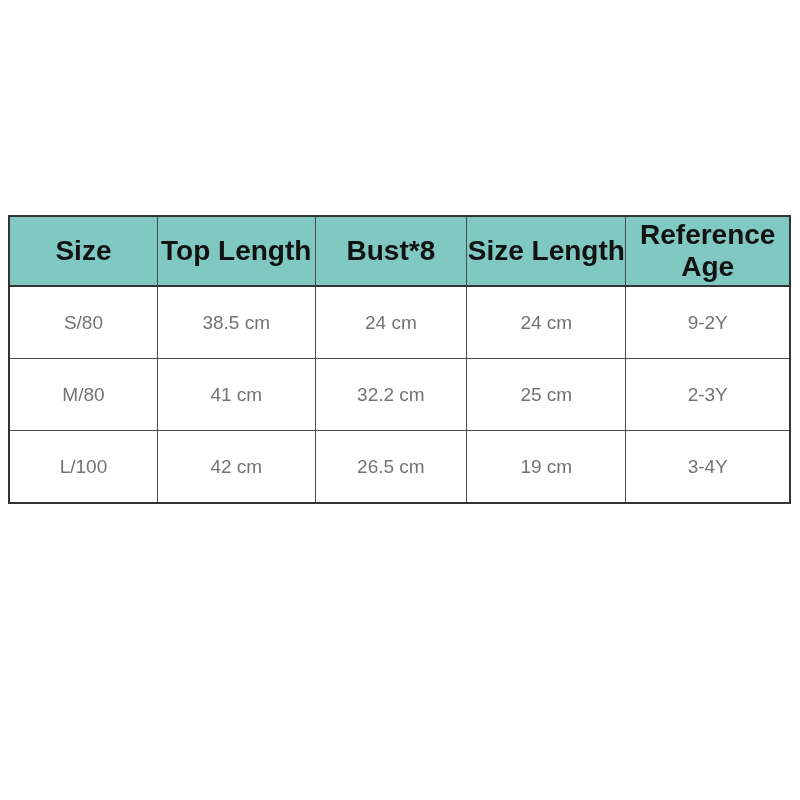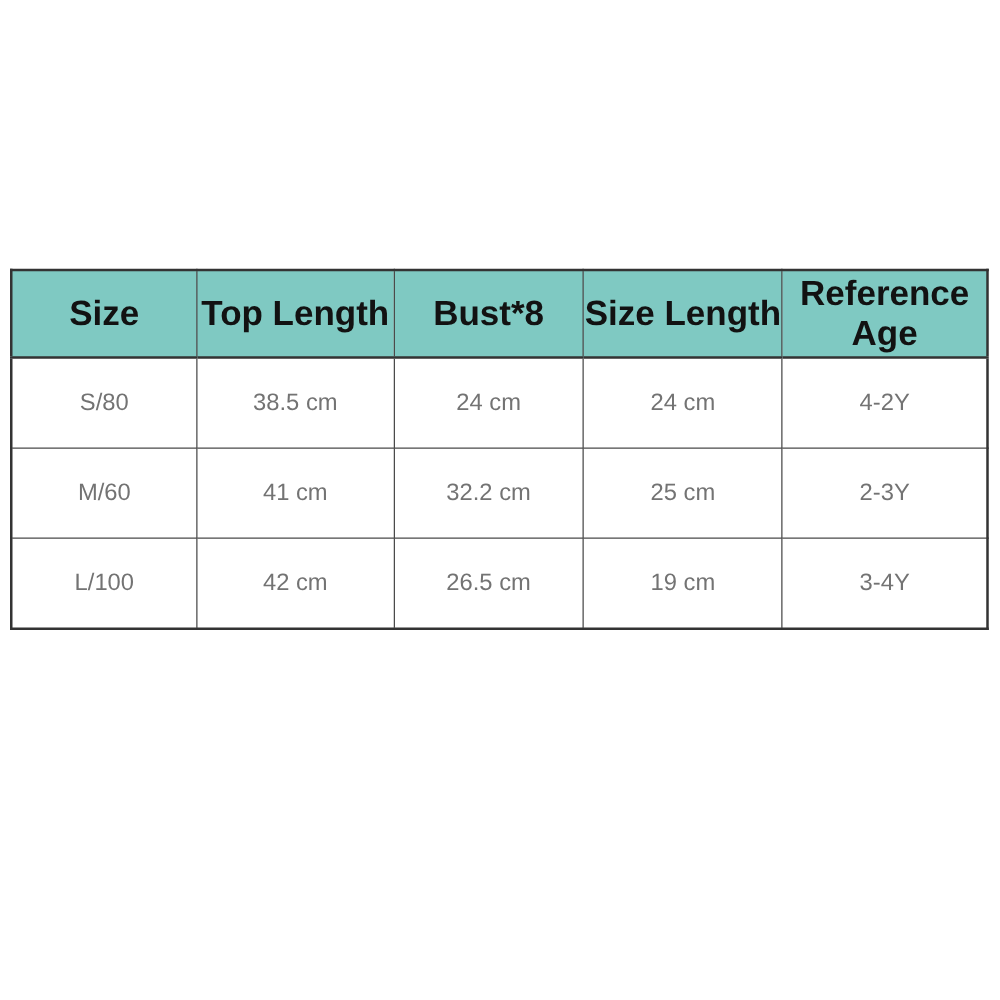--- a/index.html
+++ b/index.html
@@ -75,24 +75,24 @@
         <th>Size Length</th>
         <th>Reference Age</th>
       </tr>
     </thead>
     <tbody>
       <tr>
         <td>S/80</td>
         <td>38.5 cm</td>
         <td>24 cm</td>
         <td>24 cm</td>
-        <td>4-2Y</td>
+        <td>9-2Y</td>
       </tr>
       <tr>
-        <td>M/60</td>
+        <td>M/80</td>
         <td>41 cm</td>
         <td>32.2 cm</td>
         <td>25 cm</td>
         <td>2-3Y</td>
       </tr>
       <tr>
         <td>L/100</td>
         <td>42 cm</td>
         <td>26.5 cm</td>
         <td>19 cm</td>

